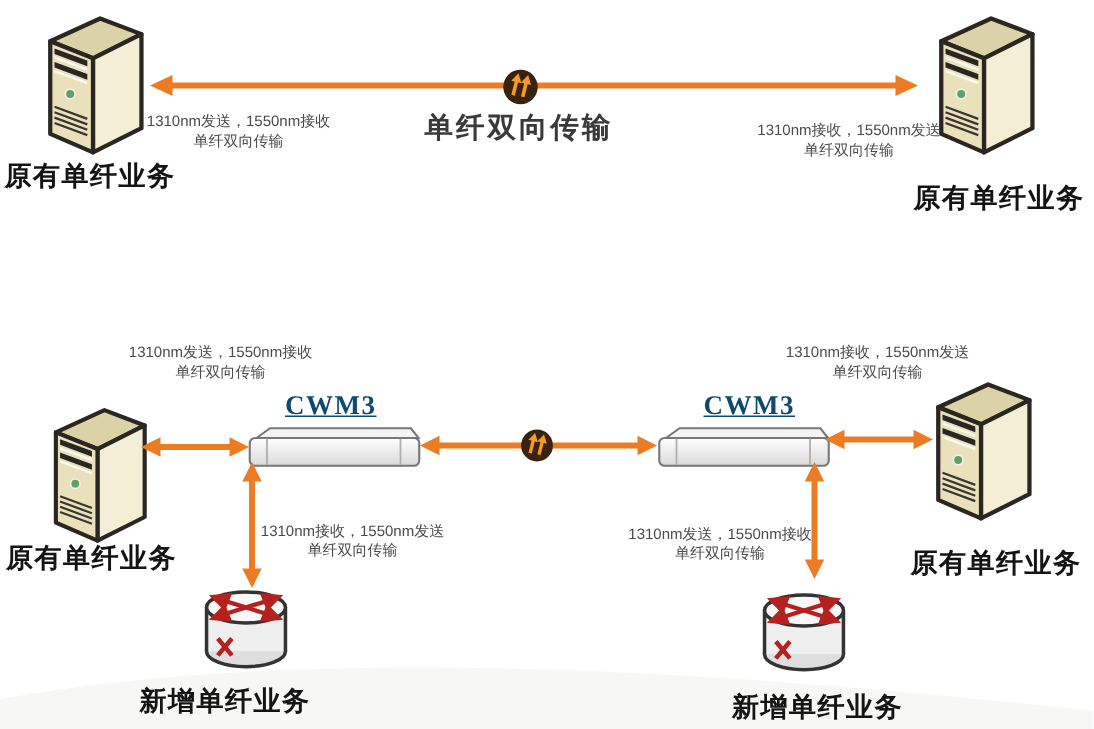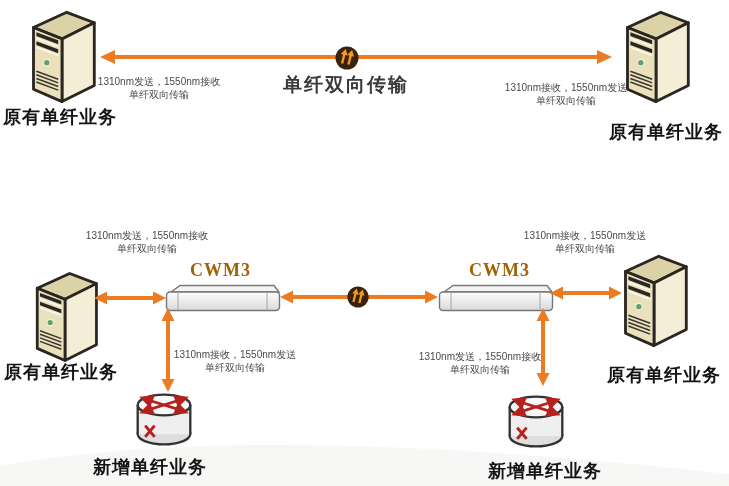--- a/index.html
+++ b/index.html
@@ -14,22 +14,22 @@
   }
   .note{
     font-size:10px;line-height:12.5px;color:#4A4A4A;text-align:center;white-space:nowrap;
   }
   .link-title{
     font-size:19px;font-weight:bold;color:#3A3A3A;text-align:center;
     letter-spacing:2px;white-space:nowrap;
   }
   .cwm-label{
     font-family:"Liberation Serif",serif;
-    font-size:18px;font-weight:bold;color:#a16207;
-    letter-spacing:1px;white-space:nowrap;
+    font-size:18px;font-weight:bold;color:#0c4a6e;
+    letter-spacing:1px;white-space:nowrap;text-decoration:underline;
   }
   svg{display:block;}
   .swoosh{position:absolute;left:0;bottom:0;width:729px;height:90px;pointer-events:none;}
 </style>
 </head>
 <body>
 
 <div class="canvas">
 
   <svg width="0" height="0" style="position:absolute" aria-hidden="true">

